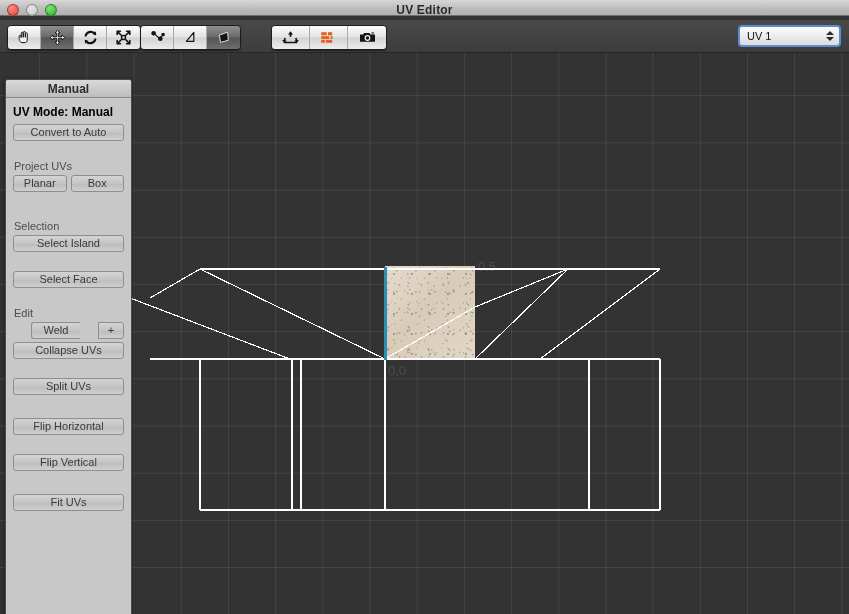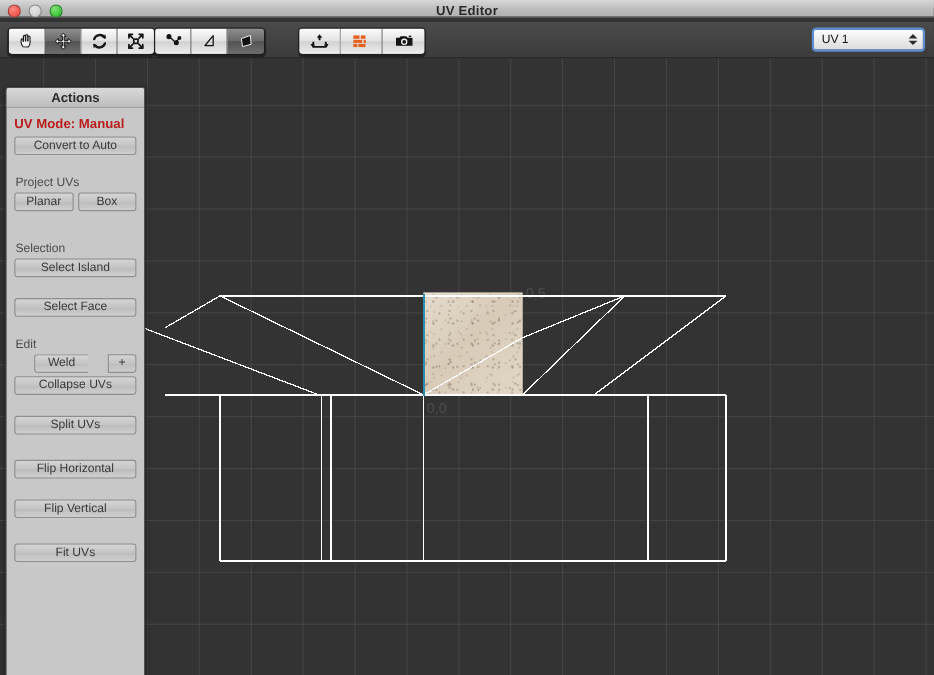--- a/index.html
+++ b/index.html
@@ -228,21 +228,21 @@
     font-weight: bold;
     color: #2c2c2c;
     line-height: 18px;
     border-radius: 2px 2px 0 0;
   }
   .panel-body { padding: 6px 7px 0 7px; }
 
   .mode-line {
     font-size: 12px;
     font-weight: bold;
-    color: #b91c1c;
+    color: #000000;
     margin: 1px 0 5px 0;
   }
   .section-title {
     font-size: 11px;
     color: #4c4c4c;
     margin: 9px 0 3px 1px;
   }
 
   .p-btn {
     display: block;
@@ -434,21 +434,21 @@
         <line x1="475" y1="254" x2="568" y2="216"></line>
         <line x1="475" y1="306" x2="568" y2="216"></line>
         <line x1="540" y1="306" x2="660" y2="216"></line>
       </g>
 
       <line x1="385.5" y1="214" x2="385.5" y2="307" stroke="#2a8fb0" stroke-width="2.2" shape-rendering="crispEdges"></line>
     </svg>
   </div>
 
   <div class="actions-panel">
-    <div class="panel-header">Actions</div>
+    <div class="panel-header">Manual</div>
     <div class="panel-body">
 
       <div class="mode-line">UV Mode: Manual</div>
 
       <button class="p-btn">Convert to Auto</button>
 
       <div class="section-title">Project UVs</div>
       <div class="p-row">
         <button class="p-btn">Planar</button>
         <button class="p-btn">Box</button>

